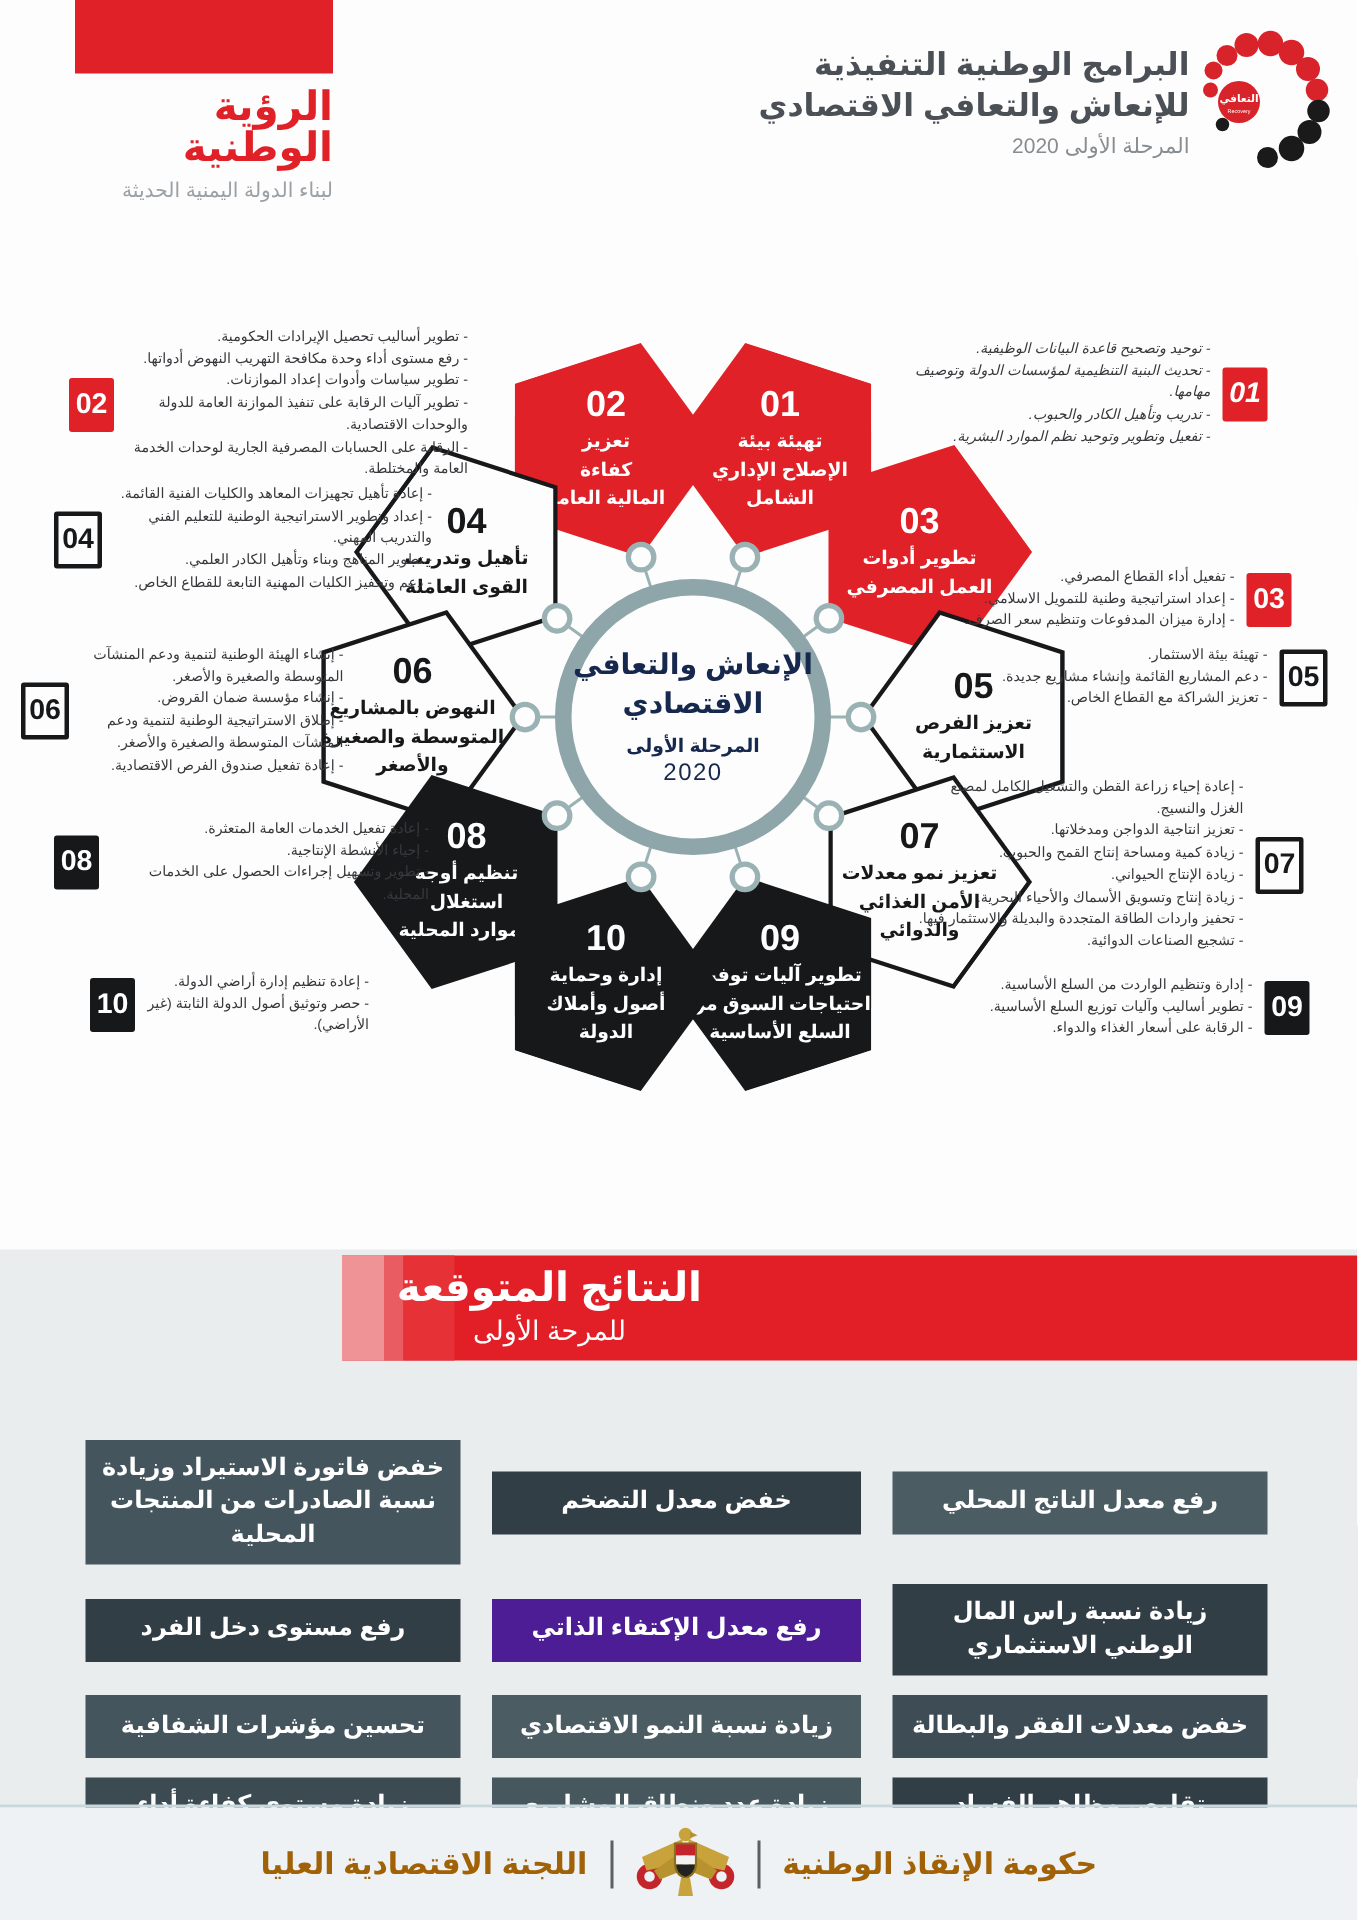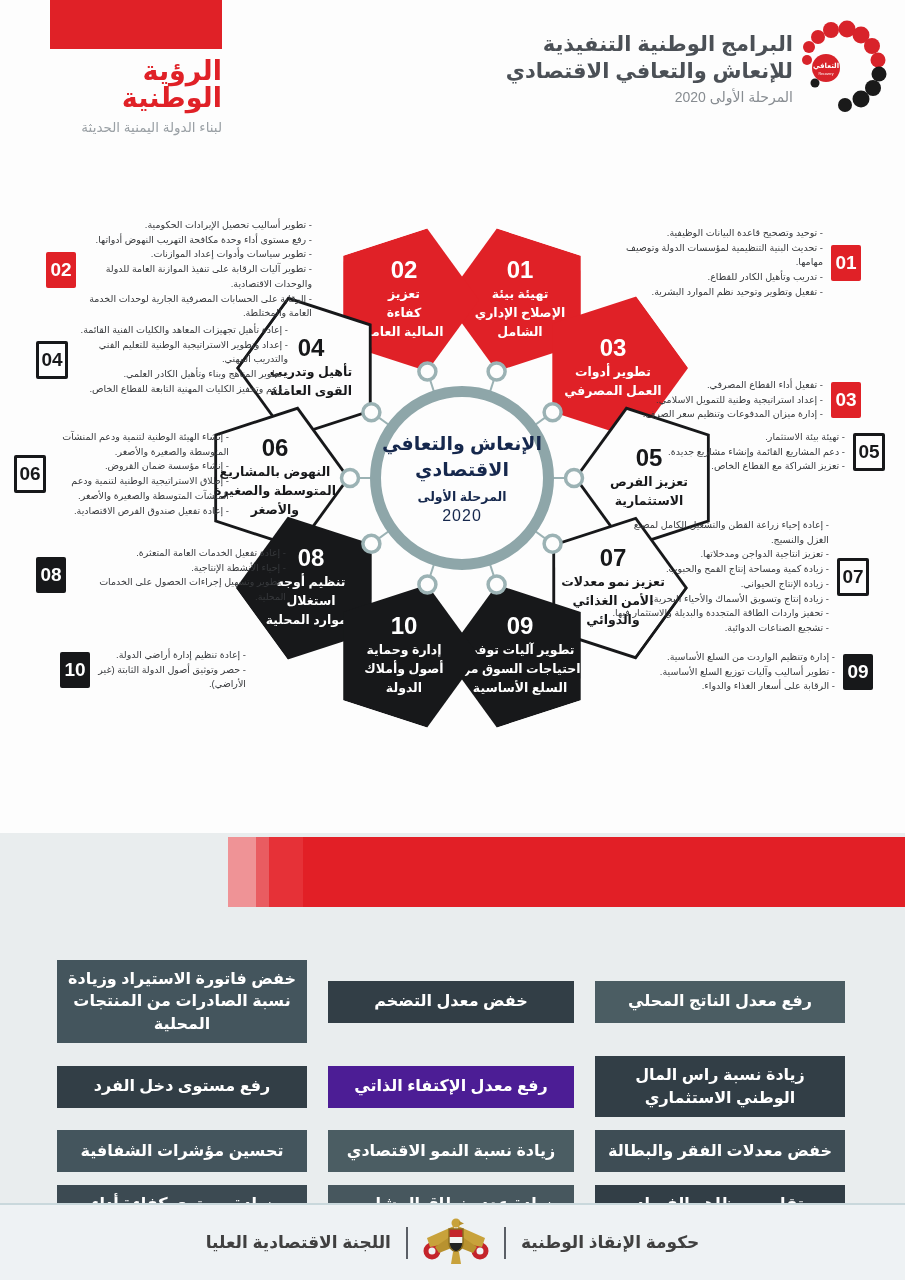--- a/index.html
+++ b/index.html
@@ -66,21 +66,21 @@
 
   .results{position:absolute;right:60px;top:960px;width:788px;direction:rtl;display:grid;
     grid-template-columns:250px 246px 250px;gap:13px 21px;align-items:center;z-index:6;}
   .rbox{color:#fff;display:flex;align-items:center;justify-content:center;text-align:center;
     font-size:16px;font-weight:bold;padding:8px 10px;min-height:26px;line-height:1.4;}
 
   
   .footer-line{position:absolute;left:0;top:1203px;width:905px;height:2px;background:#c9d8dc;z-index:7;}
   .footer{position:absolute;left:0;top:1205px;width:905px;height:75px;background:#eef2f4;display:flex;
     align-items:center;justify-content:center;gap:15px;z-index:7;}
-  .footer-text{font-size:17px;font-weight:bold;color:#404040;direction:rtl;}
+  .footer-text{font-size:20px;font-weight:bold;color:#a16207;direction:rtl;}
   .fsep{width:2px;height:32px;background:#5a5f66;}
 </style>
 </head>
 <body>
 
 <div class="canvas">
 
   <div class="vision">
     <div class="vision-rect"></div>
     <div class="vision-title">الرؤية الوطنية</div>
@@ -232,25 +232,25 @@
         </div>
         <div class="content">
           <div class="num">10</div>
           <div class="label">إدارة وحماية
 أصول وأملاك
 الدولة</div>
         </div>
       </div>
     </div>
   <div id="note-host">
-      <div class="note" style="right: 44px; top: 226px;">
+      <div class="note" style="right: 60px; top: 226px; font-style: italic;">
         <div class="bullets" style="width: 210px;">
           <div>- توحيد وتصحيح قاعدة البيانات الوظيفية.</div>
           <div>- تحديث البنية التنظيمية لمؤسسات الدولة وتوصيف مهامها.</div>
-          <div>- تدريب وتأهيل الكادر للقطاع.</div>
+          <div>- تدريب وتأهيل الكادر والحبوب.</div>
           <div>- تفعيل وتطوير وتوحيد نظم الموارد البشرية.</div>
         </div>
         <div class="badge red">01</div>
       </div>
       <div class="note" style="left: 46px; top: 218px;">
         <div class="badge red">02</div>
         <div class="bullets" style="width: 228px;">
           <div>- تطوير أساليب تحصيل الإيرادات الحكومية.</div>
           <div>- رفع مستوى أداء وحدة مكافحة التهريب النهوض أدواتها.</div>
           <div>- تطوير سياسات وأدوات إعداد الموازنات.</div>
@@ -347,20 +347,24 @@
       <circle cx="371.39009663000587" cy="543.831948256757" r="8.5" fill="#fdfdfd" stroke="#9bb2b4" stroke-width="3.5"></circle>
       <circle cx="496.60990336999413" cy="584.5183298250572" r="8.5" fill="#fdfdfd" stroke="#9bb2b4" stroke-width="3.5"></circle>
       <circle cx="427.39009663000587" cy="584.5183298250572" r="8.5" fill="#fdfdfd" stroke="#9bb2b4" stroke-width="3.5"></circle>
     </svg>
 
   <div class="gray-zone"></div>
   <div class="banner">
     <div class="b1"></div>
     <div class="b2"></div>
     <div class="b3"></div>
+    <div class="banner-text">
+      <div class="banner-t1">النتائج المتوقعة</div>
+      <div class="banner-t2">للمرحة الأولى</div>
+    </div>
   </div>
   <div class="results" id="results-grid">
       <div class="rbox" style="background: rgb(75, 93, 99);">رفع معدل الناتج المحلي</div>
       <div class="rbox" style="background: rgb(50, 62, 70);">خفض معدل التضخم</div>
       <div class="rbox" style="background: rgb(68, 85, 93);">خفض فاتورة الاستيراد وزيادة نسبة الصادرات من المنتجات المحلية</div>
       <div class="rbox" style="background: rgb(50, 62, 70);">زيادة نسبة راس المال الوطني الاستثماري</div>
       <div class="rbox" style="background: #4c1d95;">رفع معدل الإكتفاء الذاتي</div>
       <div class="rbox" style="background: rgb(50, 62, 70);">رفع مستوى دخل الفرد</div>
       <div class="rbox" style="background: rgb(62, 77, 85);">خفض معدلات الفقر والبطالة</div>
       <div class="rbox" style="background: rgb(75, 93, 99);">زيادة نسبة النمو الاقتصادي</div>

